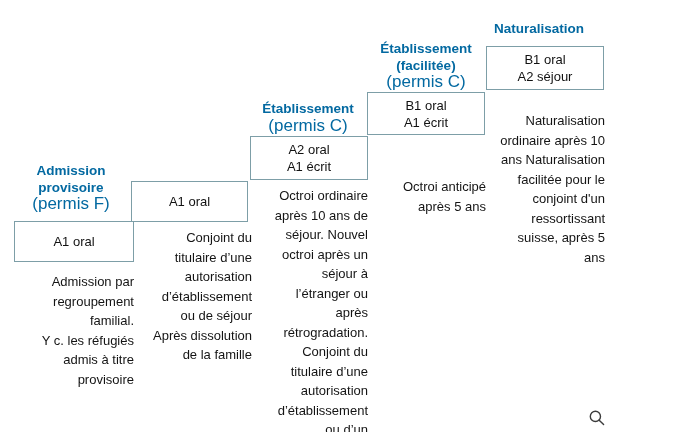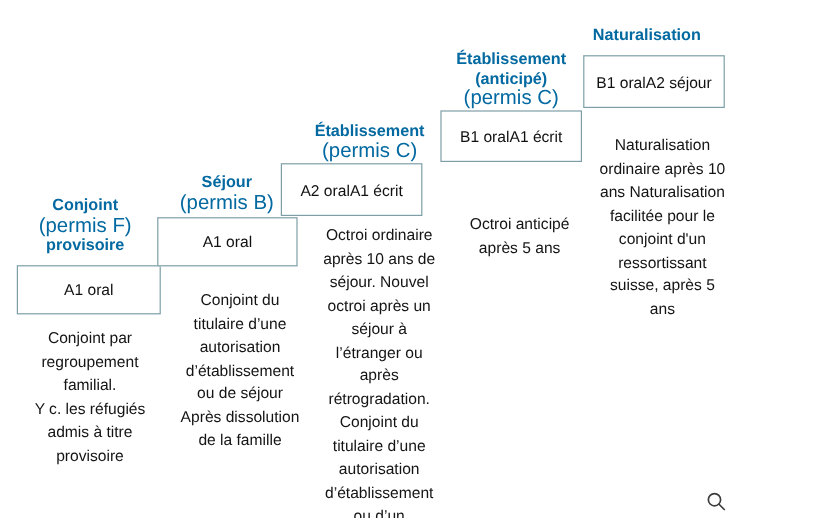--- a/index.html
+++ b/index.html
@@ -40,95 +40,91 @@
     font-size: 17px;
     line-height: 16.5px;
   }
 
   .level-box {
     position: absolute;
     box-sizing: border-box;
     border: 1.5px solid #7d9ea7;
     background: #ffffff;
     display: flex;
-    flex-direction: row;
+    flex-direction: column;
     align-items: center;
     justify-content: center;
     font-size: 13px;
     line-height: 17px;
     color: #111111;
     text-align: center;
     z-index: 2;
   }
   .level-box .ln { display: block; }
 
   .col-note {
     position: absolute;
     box-sizing: border-box;
     font-size: 13px;
     line-height: 19.5px;
     color: #141414;
-    text-align: center;
+    text-align: right;
     white-space: pre-line;
   }
 
   
   .search-icon {
     position: absolute;
     left: 588px;
     top: 409px;
     width: 18px;
     height: 18px;
   }
   .search-icon svg { display: block; }
 </style>
 </head>
 <body>
 
 <div class="stage">
 
   <div class="col-title" style="left:8px; top:163px; width:126px;">
-    <span>Conjoint</span>
+    <span>Admission</span>
+    <span class="sub" style="font-weight:bold; font-size:13.5px;">provisoire</span>
     <span class="sub">(permis F)</span>
-    <span class="sub" style="font-weight:bold; font-size:13.5px;">provisoire</span>
   </div>
 
   <div class="level-box" style="left:14px; top:221px; width:120px; height:41px;">
     <span class="ln">A1 oral</span>
   </div>
 
-  <div class="col-note" style="left:16px; top:272px; width:118px;">Conjoint par regroupement familial.
+  <div class="col-note" style="left:16px; top:272px; width:118px;">Admission par regroupement familial.
 Y c. les réfugiés admis à titre provisoire</div>
 
-  <div class="col-title" style="left:128px; top:144px; width:122px;">
-    <span>Séjour</span>
-    <span class="sub">(permis B)</span>
-  </div>
 
   <div class="level-box" style="left:131px; top:181px; width:117px; height:41px;">
     <span class="ln">A1 oral</span>
   </div>
 
-  <div class="col-note" style="left:148px; top:228px; width:104px;margin-top:12px;">Conjoint du titulaire d’une autorisation d’établissement ou de séjour Après dissolution de la famille</div>
+  <div class="col-note" style="left:148px; top:228px; width:104px;">Conjoint du titulaire d’une autorisation d’établissement ou de séjour Après dissolution de la famille</div>
 
   <div class="col-title" style="left:244px; top:101px; width:128px;">
     <span>Établissement</span>
     <span class="sub">(permis C)</span>
   </div>
 
-  <div class="level-box" style="left:234px; top:136px; width:118px; height:44px;">
+  <div class="level-box" style="left:250px; top:136px; width:118px; height:44px;">
     <span class="ln">A2 oral</span>
     <span class="ln">A1 écrit</span>
   </div>
 
   <div class="col-note" style="left:264px; top:186px; width:104px;">Octroi ordinaire après 10 ans de séjour. Nouvel octroi après un séjour à l’étranger ou après rétrogradation. Conjoint du titulaire d’une autorisation d’établissement ou d’un ressortissant suisse</div>
 
   <div class="col-title" style="left:362px; top:41px; width:128px;">
     <span>Établissement</span>
-    <span class="sub" style="font-weight:bold; font-size:13.5px;">(anticipé)</span>
+    <span class="sub" style="font-weight:bold; font-size:13.5px;">(facilitée)</span>
     <span class="sub">(permis C)</span>
   </div>
 
   <div class="level-box" style="left:367px; top:92px; width:118px; height:43px;">
     <span class="ln">B1 oral</span>
     <span class="ln">A1 écrit</span>
   </div>
 
   <div class="col-note" style="left:380px; top:145px; width:106px;margin-top:32px;">Octroi anticipé après 5 ans</div>
 

